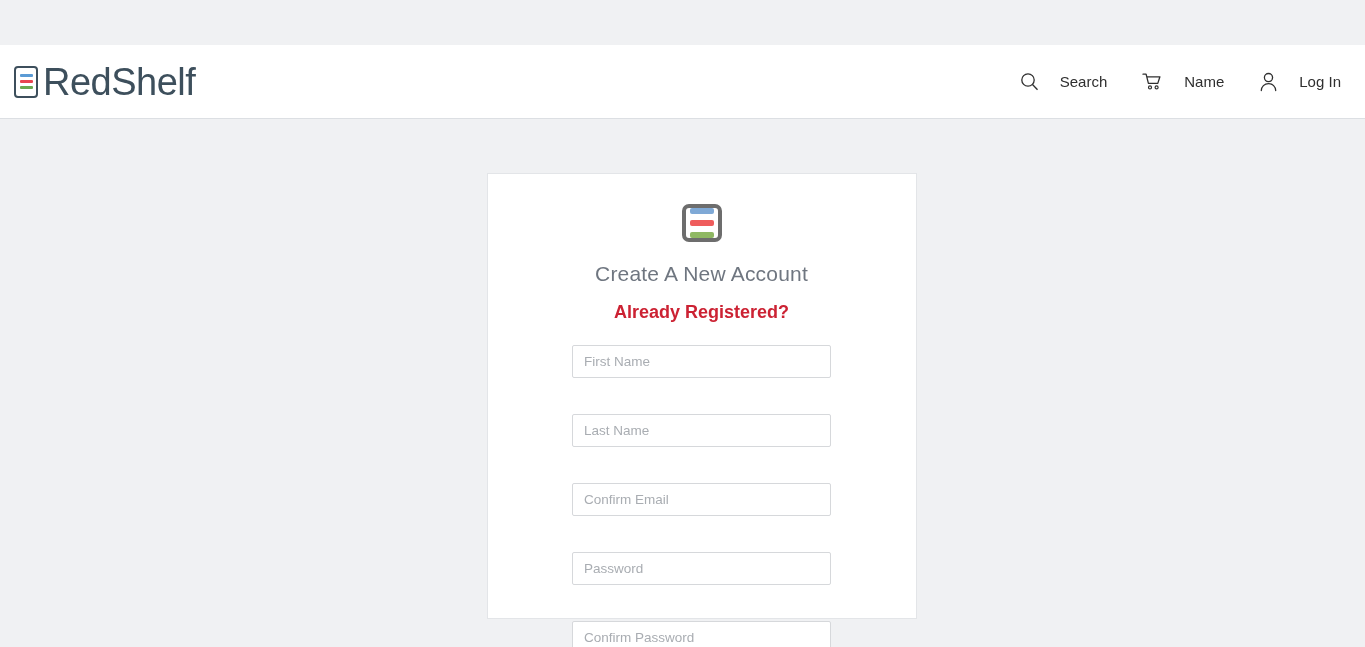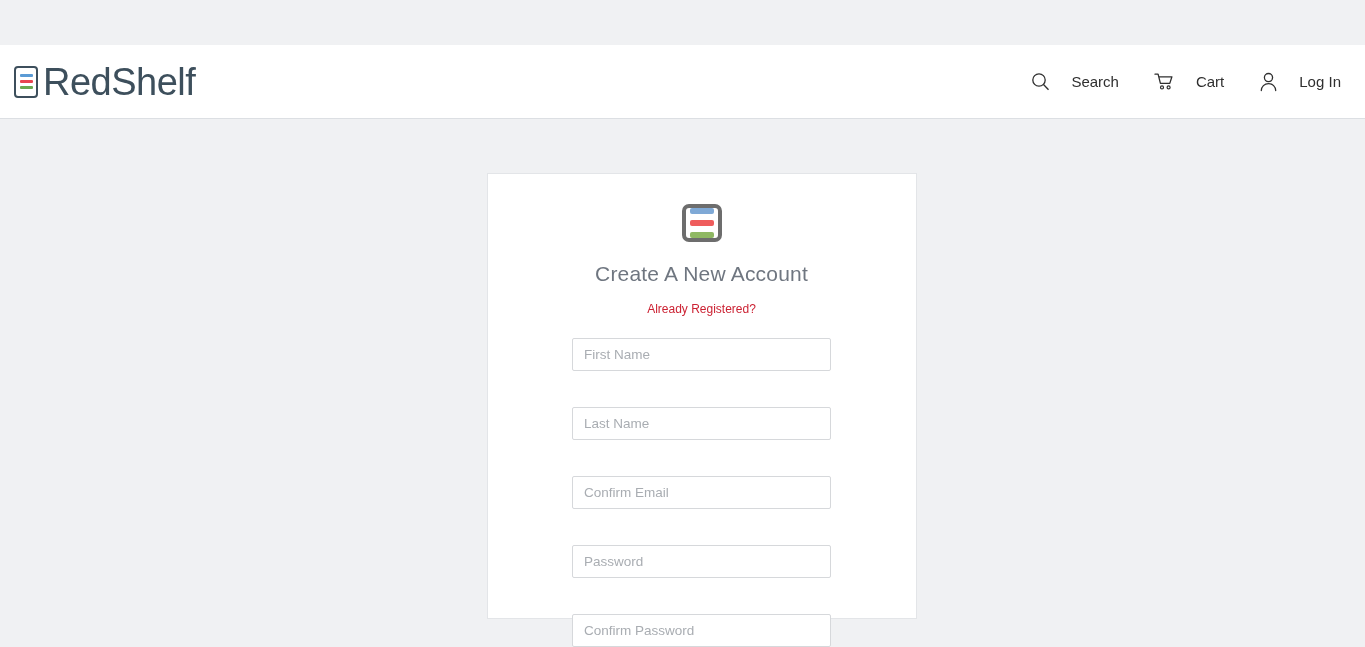--- a/index.html
+++ b/index.html
@@ -133,24 +133,24 @@
 
   .card-title {
     font-size: 21px;
     font-weight: 400;
     color: #6f7680;
     letter-spacing: 0.2px;
     margin-bottom: 16px;
   }
 
   .card-link {
-    font-size: 12px;
+    font-size: 18px;
     color: #cc2233;
     text-decoration: none;
-    font-weight: 400;
+    font-weight: 700;
     margin-bottom: 22px;
     cursor: pointer;
   }
 
   .form {
     width: 259px;
     display: flex;
     flex-direction: column;
     gap: 36px;
     padding-bottom: 20px;
@@ -200,21 +200,21 @@
     </a>
 
     <a class="nav-item" href="#">
       <span>
         <svg width="21" height="19" viewBox="0 0 21 19" fill="none">
           <path d="M1 2.2h3.1l2.3 9.2h9.4l2.1-6.6H5.2" stroke="#2f2f2f" stroke-width="1.3" stroke-linejoin="round" stroke-linecap="round"></path>
           <circle cx="8" cy="15.4" r="1.5" stroke="#2f2f2f" stroke-width="1.2"></circle>
           <circle cx="14.6" cy="15.4" r="1.5" stroke="#2f2f2f" stroke-width="1.2"></circle>
         </svg>
       </span>
-      <span>Cart</span>
+      <span>Name</span>
     </a>
 
     <a class="nav-item" href="#">
       <span>
         <svg width="19" height="20" viewBox="0 0 19 20" fill="none">
           <circle cx="9.5" cy="5.6" r="4.1" stroke="#2f2f2f" stroke-width="1.3"></circle>
           <path d="M2.3 18.6c0-4 3.2-7 7.2-7s7.2 3 7.2 7" stroke="#2f2f2f" stroke-width="1.3" stroke-linecap="round"></path>
         </svg>
       </span>
       <span>Log In</span>

